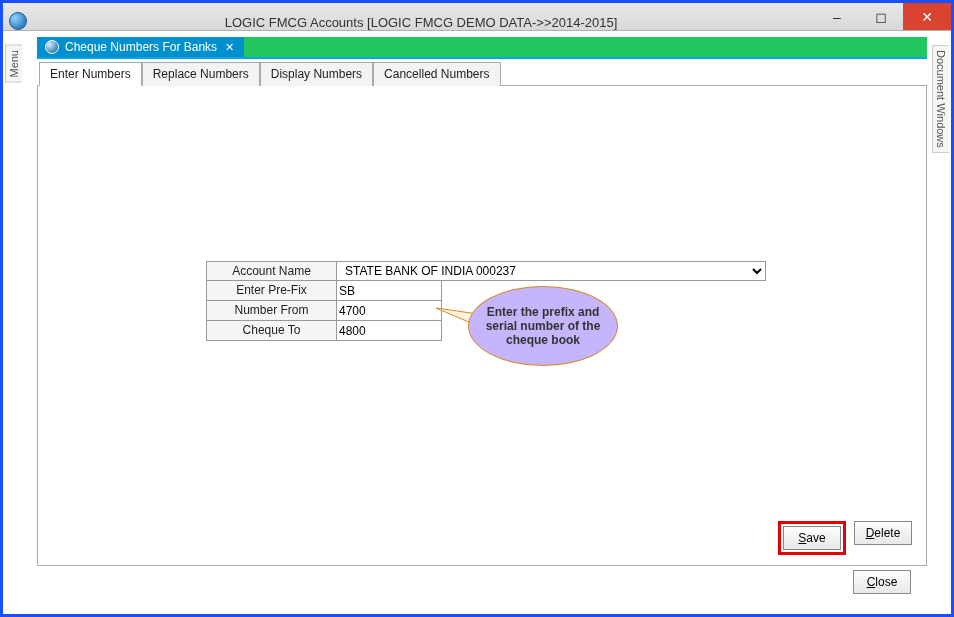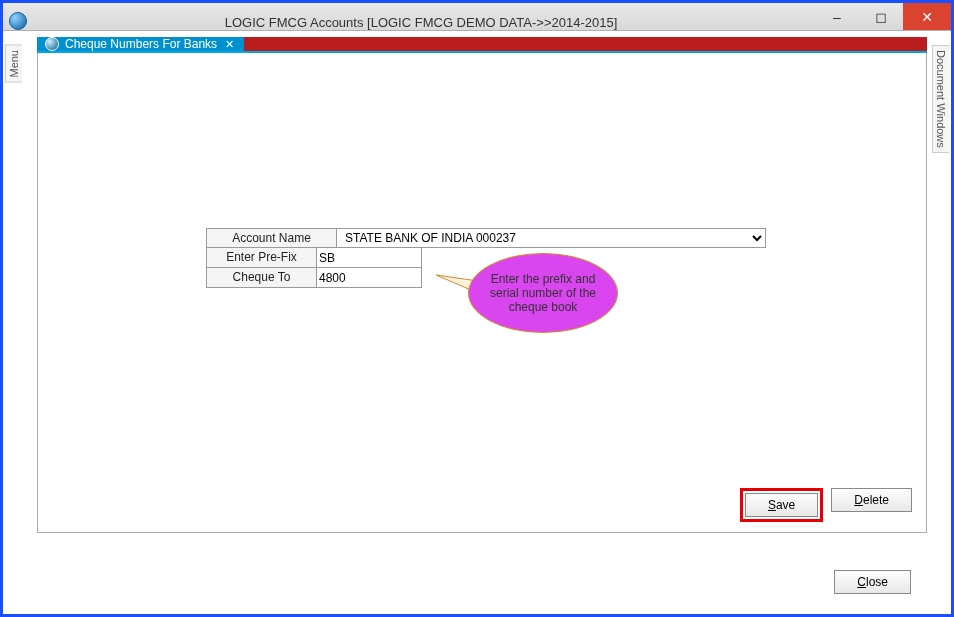--- a/index.html
+++ b/index.html
@@ -83,22 +83,22 @@
     border: 1px solid #ccc;
     border-right: none;
     background: #f5f5f5;
     cursor: pointer;
   }
   .docwin {
     position: absolute;
     left: 34px; top: 6px; right: 24px;
   }
   .doc-tabbar {
-    height: 16px;
-    background: #b91c1c;
+    height: 22px;
+    background: #22c55e;
     display: flex;
     align-items: stretch;
     border-bottom: 2px solid #00a7e0;
   }
   .doc-tab {
     background: #0090d0;
     color: #fff;
     display: flex;
     align-items: center;
     padding: 0 8px;
@@ -183,43 +183,44 @@
   .form-input {
     width: 106px;
     border: 1px solid #999;
     font-size: 12px;
     padding: 0 2px;
     height: 20px;
     font-family: inherit;
   }
   .short-row .form-label { width: 130px; }
   .short-row {
-    width: 216px;
+    width: 236px;
   }
   .callout {
     position: absolute;
     left: 390px;
     top: 200px;
     width: 190px;
     height: 86px;
   }
   .callout-bubble {
     position: absolute;
     left: 40px; top: 0;
     width: 150px; height: 80px;
     border: 1px solid #d48a2a;
     border-radius: 50%;
-    background: #d946ef;
+    background: #c4b5fd;
     display: flex;
     align-items: center;
     justify-content: center;
     text-align: center;
     font-size: 12px;
     color: #333;
     padding: 8px;
+    font-weight: bold;
   }
   .callout-tail {
     position: absolute;
     left: 8px; top: 18px;
     width: 42px; height: 28px;
   }
   .callout-tail svg { width: 100%; height: 100%; }
   .btn-row {
     position: absolute;
     right: 14px;
@@ -227,21 +228,21 @@
     display: flex;
     gap: 8px;
   }
   .btn {
     min-width: 58px;
     height: 24px;
     border: 1px solid #888;
     background: linear-gradient(#fdfdfd, #e8e8e8);
     font-size: 12px;
     cursor: pointer;
-    padding: 0 22px;
+    padding: 0 7px;
   }
   .btn u { text-decoration: underline; }
   .save-highlight {
     border: 3px solid #e60000;
     padding: 2px;
     display: inline-flex;
   }
   .close-row {
     position: absolute;
     right: 40px;
@@ -269,35 +270,45 @@
 
     <div class="docwin">
       <div class="doc-tabbar">
         <div class="doc-tab">
           <span class="tab-ico"></span>
           <span>Cheque Numbers For Banks</span>
           <span class="tab-close">✕</span>
         </div>
       </div>
 
+      <div class="inner-tabs">
+        <div class="inner-tab active">Enter Numbers</div>
+        <div class="inner-tab">Replace Numbers</div>
+        <div class="inner-tab">Display Numbers</div>
+        <div class="inner-tab">Cancelled Numbers</div>
+      </div>
 
       <div class="tab-panel">
 
         <div class="form-grid">
           <div class="form-row">
             <div class="form-label">Account Name</div>
             <select class="form-select">
               <option>STATE BANK OF INDIA 000237</option>
             </select>
           </div>
           <div class="form-row short-row">
             <div class="form-label">Enter Pre-Fix</div>
             <input class="form-input" value="SB" style="">
           </div>
           <div class="form-row short-row">
+            <div class="form-label">Number From</div>
+            <input class="form-input" value="4700" style="">
+          </div>
+          <div class="form-row short-row">
             <div class="form-label">Cheque To</div>
             <input class="form-input" value="4800" style="">
           </div>
         </div>
 
         <div class="callout">
           <div class="callout-tail">
             <svg viewBox="0 0 42 28">
               <polygon points="0,4 42,10 42,22" fill="#fdf3dc" stroke="#d48a2a" stroke-width="1"></polygon>
             </svg>

